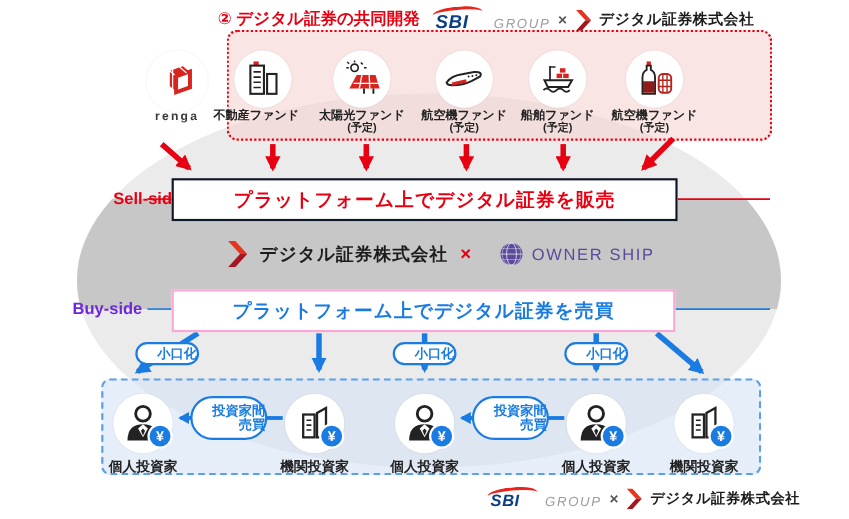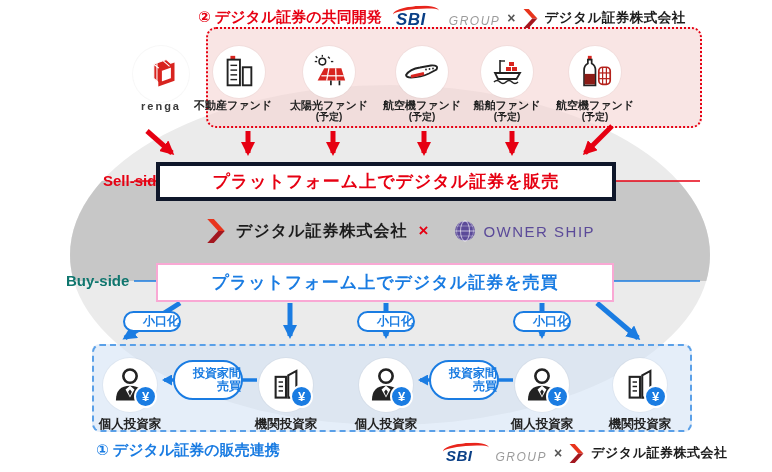--- a/index.html
+++ b/index.html
@@ -39,26 +39,26 @@
   .fund-circle { width:52px; height:52px; top:46px; }
   .renga-circle { width:56px; height:56px; left:133px; top:46px; }
   .renga-label { position:absolute; left:121px; top:100px; width:80px; text-align:center;
                  font-size:11px; letter-spacing:2px; color:#3a3a3a; font-weight:600; z-index:3; }
   .fund-label { position:absolute; top:99px; width:110px; transform:translateX(-50%); text-align:center;
                 font-size:11px; font-weight:bold; color:#222; line-height:12px; z-index:3; }
   .fund-note { font-size:10px; font-weight:bold; color:#222; }
 
   .side-label { position:absolute; font-size:15px; font-weight:bold; z-index:3; }
   .sell-label { left:63px; top:172px; color:#e60012;margin-left:40px; }
-  .buy-label  { left:66px; top:272px; color:#0f766e; }
+  .buy-label  { left:66px; top:272px; color:#6d28d9; }
 
   .band-box { position:absolute; left:156px; width:460px; height:39px; background:#fff; z-index:3;
               display:flex; align-items:center; justify-content:center;
               font-size:17px; font-weight:bold; letter-spacing:1px; }
-  .sell-box { top:162px; border:4px solid #0f172a; color:#e60012; }
+  .sell-box { top:162px; border:2px solid #0f172a; color:#e60012; }
   .buy-box  { top:263px; border:2px solid #f9a8d4; color:#1a7ce2; width:458px; }
 
   .mid-row { position:absolute; left:207px; top:216px; height:30px; display:flex; align-items:center; gap:11px; z-index:3; }
   .mid-digital { font-size:16px; color:#1c1c1c; font-weight:600; letter-spacing:1px; }
   .ownership { display:flex; align-items:center; gap:6px; margin-left:14px; }
   .ownership-text { font-size:15px; font-weight:400; letter-spacing:1.5px; color:#5b4a99; }
 
   .pill { position:absolute; background:#fff; border:2px solid #1a7ce2; color:#1a7ce2;
           font-weight:bold; text-align:right; z-index:3; }
   .frac-pill { width:58px; height:21px; top:311px; border-radius:11px; font-size:12px; line-height:17px; }
@@ -317,21 +317,20 @@
     <div>投資家間</div>
       <div>売買</div>
   </div>
 
   <div class="inv-label" style="left:130px">個人投資家</div>
   <div class="inv-label" style="left:286px">機関投資家</div>
   <div class="inv-label" style="left:386px">個人投資家</div>
   <div class="inv-label" style="left:542px">個人投資家</div>
   <div class="inv-label" style="left:640px">機関投資家</div>
 
-  <div class="footer-title">① デジタル証券の販売連携</div>
   <div class="logo-row footer-logos">
     <span class="sbi-logo">
       <span class="sbi-swoosh"></span>
       <span class="sbi-text" style="font-size:15px">SBI</span>
       <span class="group-text">GROUP</span>
     </span>
     <span class="times">×</span>
     <span class="chev">
       <svg width="15" height="19" viewBox="0 0 16 22">
           <polygon points="0,0 6,0 16,11 10,11" fill="#e8341c"></polygon>

